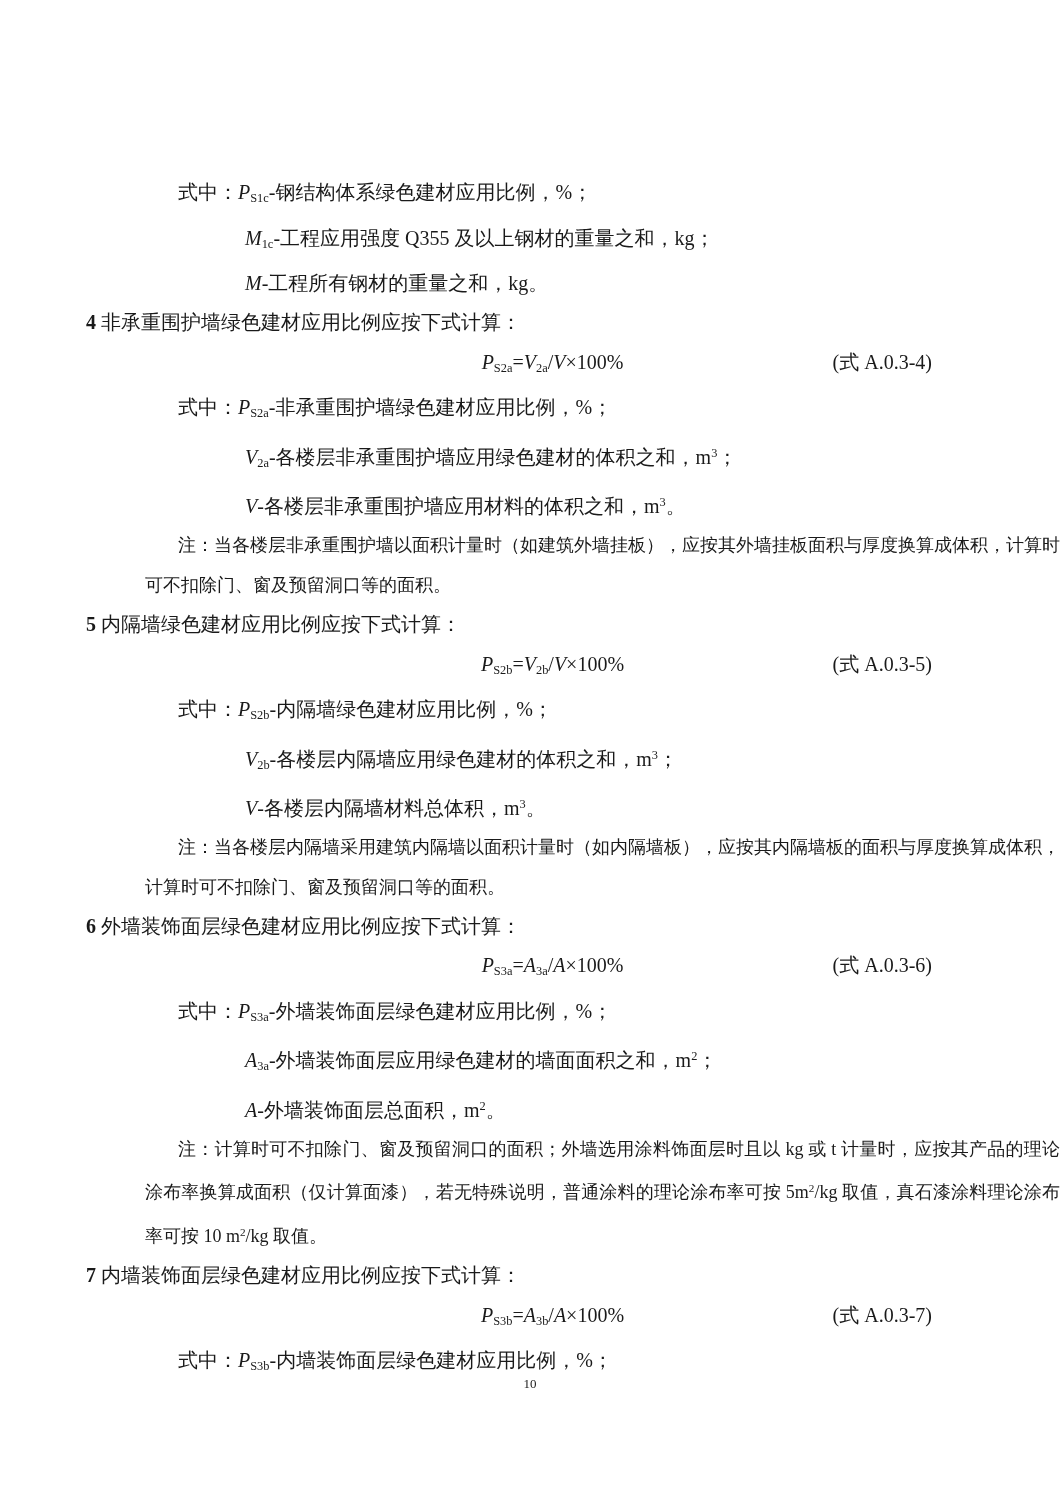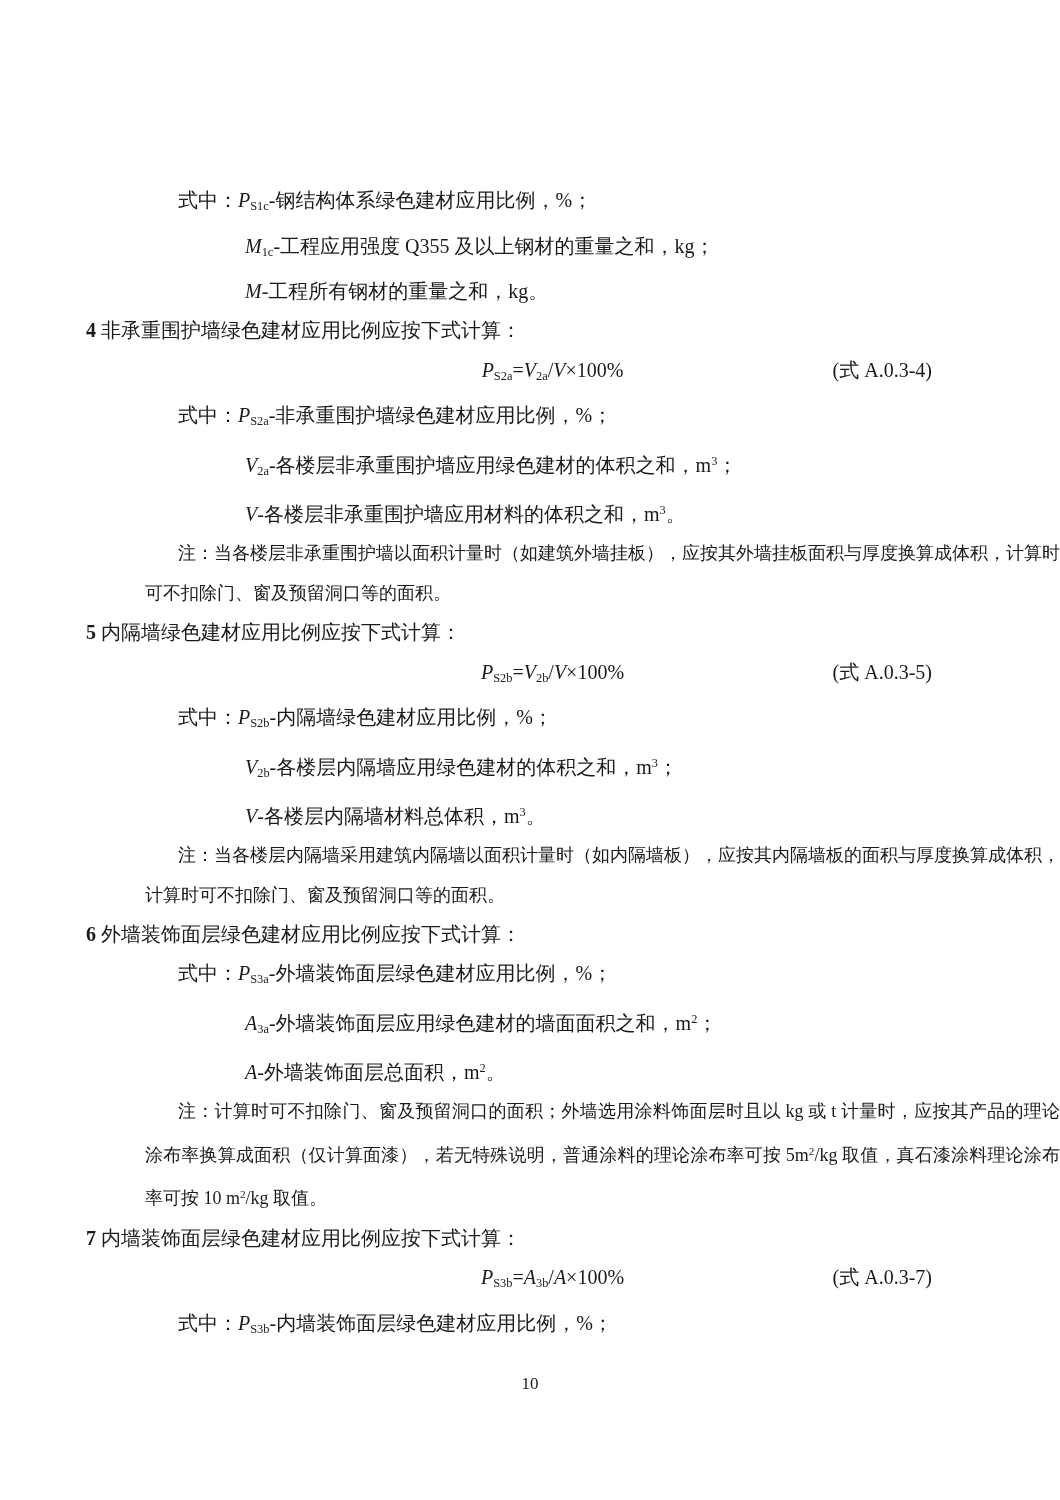--- a/index.html
+++ b/index.html
@@ -10,21 +10,21 @@
   body {
     width: 1060px;
     height: 1500px;
     position: relative;
     font-family: "Liberation Serif", "DejaVu Serif", serif;
     color: #1a1a1a;
     overflow: hidden;
   }
   .doc {
     position: absolute;
-    top: 181px;
+    top: 173px;
     left: 0;
     width: 1060px;
   }
   .line {
     font-size: 20px;
     line-height: 39.4px;
     white-space: nowrap;
   }
   .def-lead { padding-left: 178px; }
   .def      { padding-left: 245px; }
@@ -51,21 +51,21 @@
   .it   { font-style: italic; }
   .sub  { font-size: 0.62em; vertical-align: -0.25em; }
   .sup  { font-size: 0.62em; vertical-align: 0.55em; }
   .bold { font-weight: bold; }
   .page-num {
     position: absolute;
     top: 1372px;
     left: 0;
     width: 100%;
     text-align: center;
-    font-size: 17px;
+    font-size: 13px;
     line-height: 24px;
   }
 </style>
 </head>
 <body>
 
 <div class="doc" id="doc-body">
     <div class="line def-lead"><span>式中：</span><span class="it">P</span><span class="sub">S1c</span><span>-钢结构体系绿色建材应用比例，%；</span></div>
     <div class="line def"><span class="it">M</span><span class="sub">1c</span><span>-工程应用强度 Q355 及以上钢材的重量之和，kg；</span></div>
     <div class="line def"><span class="it">M</span><span>-工程所有钢材的重量之和，kg。</span></div>
@@ -75,20 +75,21 @@
     <div class="line def"><span class="it">V</span><span class="sub">2a</span><span>-各楼层非承重围护墙应用绿色建材的体积之和，m</span><span class="sup">3</span><span>；</span></div>
     <div class="line def"><span class="it">V</span><span>-各楼层非承重围护墙应用材料的体积之和，m</span><span class="sup">3</span><span>。</span></div>
     <div class="line note"><span>注：当各楼层非承重围护墙以面积计量时（如建筑外墙挂板），应按其外墙挂板面积与厚度换算成体积，计算时可不扣除门、窗及预留洞口等的面积。</span></div>
     <div class="line item"><span class="bold">5</span><span> 内隔墙绿色建材应用比例应按下式计算：</span></div>
     <div class="line formula"><span><span class="it">P</span><span class="sub">S2b</span><span>=</span><span class="it">V</span><span class="sub">2b</span><span>/</span><span class="it">V</span><span>×100%</span></span><span class="formula-tag">(式 A.0.3-5)</span></div>
     <div class="line def-lead"><span>式中：</span><span class="it">P</span><span class="sub">S2b</span><span>-内隔墙绿色建材应用比例，%；</span></div>
     <div class="line def"><span class="it">V</span><span class="sub">2b</span><span>-各楼层内隔墙应用绿色建材的体积之和，m</span><span class="sup">3</span><span>；</span></div>
     <div class="line def"><span class="it">V</span><span>-各楼层内隔墙材料总体积，m</span><span class="sup">3</span><span>。</span></div>
     <div class="line note"><span>注：当各楼层内隔墙采用建筑内隔墙以面积计量时（如内隔墙板），应按其内隔墙板的面积与厚度换算成体积，计算时可不扣除门、窗及预留洞口等的面积。</span></div>
     <div class="line item"><span class="bold">6</span><span> 外墙装饰面层绿色建材应用比例应按下式计算：</span></div>
+    <div class="line formula"><span><span class="it">P</span><span class="sub">S3a</span><span>=</span><span class="it">A</span><span class="sub">3a</span><span>/</span><span class="it">A</span><span>×100%</span></span><span class="formula-tag">(式 A.0.3-6)</span></div>
     <div class="line def-lead"><span>式中：</span><span class="it">P</span><span class="sub">S3a</span><span>-外墙装饰面层绿色建材应用比例，%；</span></div>
     <div class="line def"><span class="it">A</span><span class="sub">3a</span><span>-外墙装饰面层应用绿色建材的墙面面积之和，m</span><span class="sup">2</span><span>；</span></div>
     <div class="line def"><span class="it">A</span><span>-外墙装饰面层总面积，m</span><span class="sup">2</span><span>。</span></div>
     <div class="line note"><span>注：计算时可不扣除门、窗及预留洞口的面积；外墙选用涂料饰面层时且以 kg 或 t 计量时，应按其产品的理论涂布率换算成面积（仅计算面漆），若无特殊说明，普通涂料的理论涂布率可按 5m</span><span class="sup">2</span><span>/kg 取值，真石漆涂料理论涂布率可按 10 m</span><span class="sup">2</span><span>/kg 取值。</span></div>
     <div class="line item"><span class="bold">7</span><span> 内墙装饰面层绿色建材应用比例应按下式计算：</span></div>
     <div class="line formula"><span><span class="it">P</span><span class="sub">S3b</span><span>=</span><span class="it">A</span><span class="sub">3b</span><span>/</span><span class="it">A</span><span>×100%</span></span><span class="formula-tag">(式 A.0.3-7)</span></div>
     <div class="line def-lead"><span>式中：</span><span class="it">P</span><span class="sub">S3b</span><span>-内墙装饰面层绿色建材应用比例，%；</span></div>
   </div>
 
 <div class="page-num">10</div>

